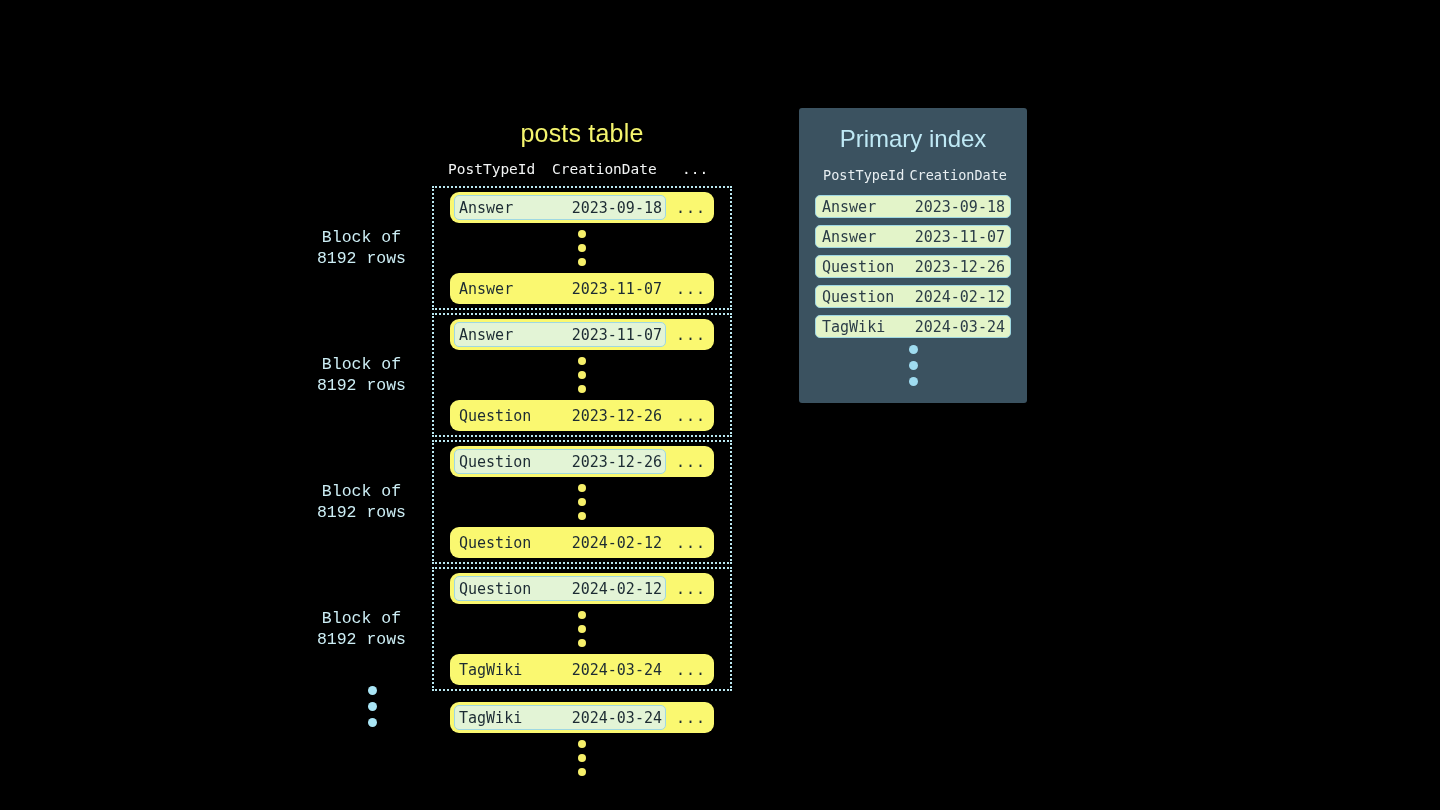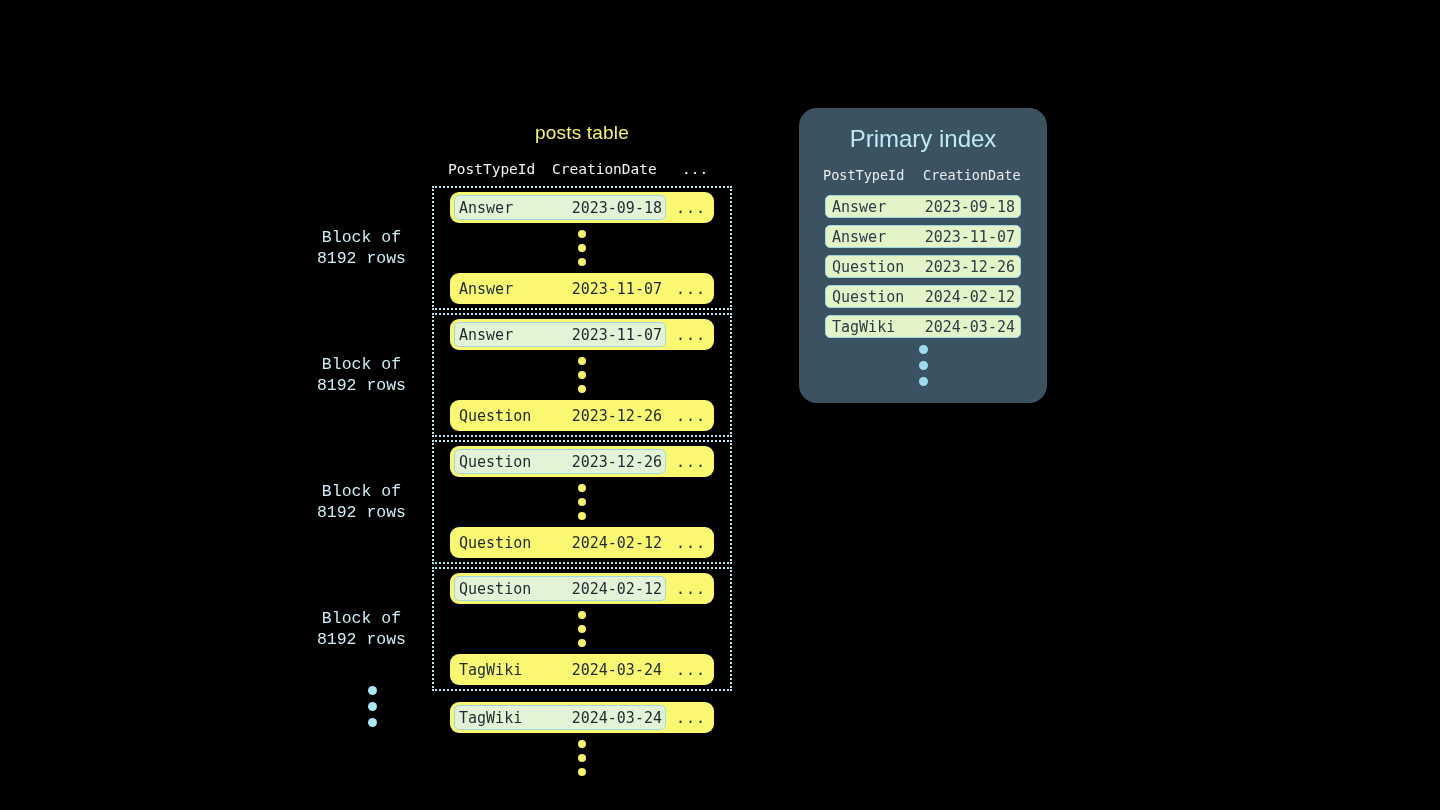--- a/index.html
+++ b/index.html
@@ -21,21 +21,21 @@
   
   #posts-table-group {
     position: absolute;
     left: 432px;
     top: 118px;
     width: 300px;
   }
   .table-title {
     color: #f5f56e;
     font-family: "Liberation Sans", sans-serif;
-    font-size: 19px;
+    font-size: 25px;
     font-weight: 400;
     text-align: center;
     letter-spacing: 0.2px;
     line-height: 30px;
     margin-bottom: 12px;
     white-space: nowrap;
   }
   .col-header {
     display: flex;
     align-items: baseline;
@@ -155,24 +155,24 @@
     height: 9px;
     border-radius: 50%;
     background: #a9e5f5;
   }
 
   
   #primary-index-panel {
     position: absolute;
     left: 799px;
     top: 108px;
-    width: 248px;
+    width: 228px;
     height: 295px;
     background: #3b5260;
-    border-radius: 18px;
+    border-radius: 3px;
     padding: 16px 14px 14px 14px;
   }
   .idx-title {
     color: #bfe9f5;
     font-family: "Liberation Sans", sans-serif;
     font-size: 24px;
     line-height: 30px;
     text-align: center;
     margin-bottom: 12px;
     white-space: nowrap;

